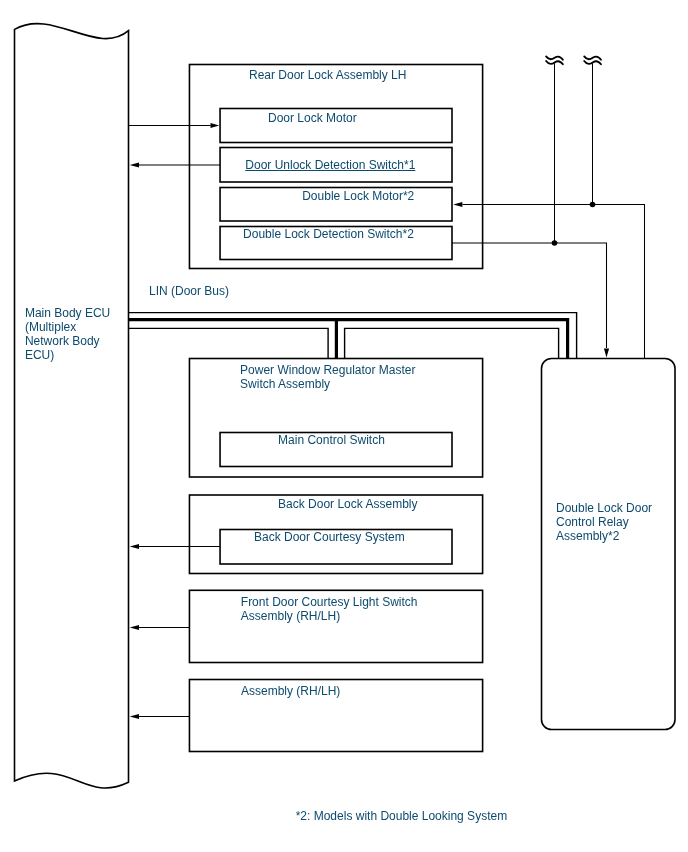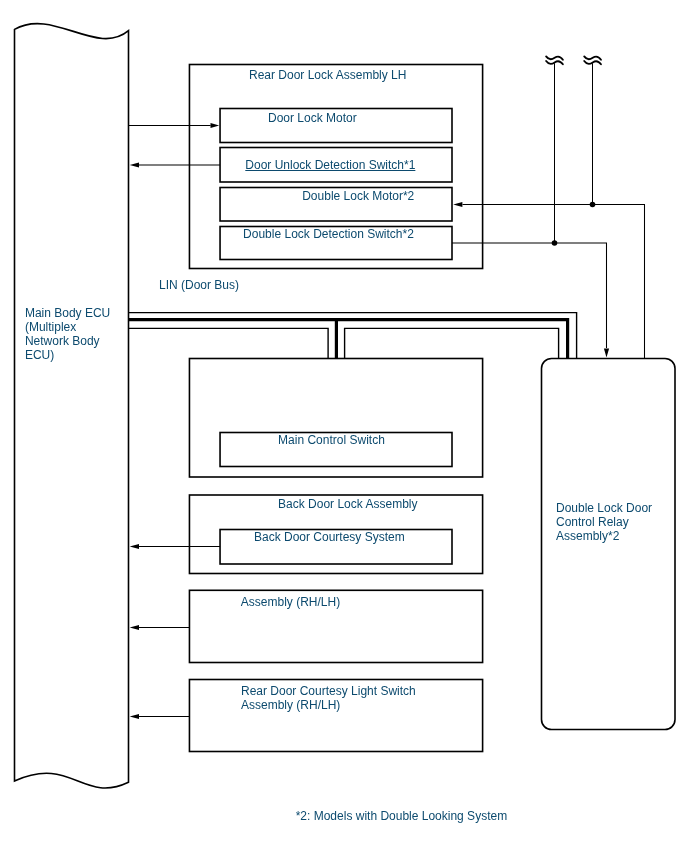--- a/index.html
+++ b/index.html
@@ -78,39 +78,43 @@
   </g>
 </svg>
 
 <div class="lbl" style="left:24.9px;top:305.9px;">
   <div>Main Body ECU</div>
   <div>(Multiplex</div>
   <div>Network Body</div>
   <div>ECU)</div>
 </div>
 
-<div class="lbl" style="left:149px;top:278px;margin-left:10px;">LIN (Door Bus)</div>
+<div class="lbl" style="left:149px;top:284px;">LIN (Door Bus)</div>
 
 <div class="lbl" style="left:249px;top:68.1px;">Rear Door Lock Assembly LH</div>
 <div class="lbl" style="left:268px;top:111.2px;">Door Lock Motor</div>
 <div class="lbl" style="left:245.3px;top:158px;text-decoration:underline;">Door Unlock Detection Switch*1</div>
 <div class="lbl" style="left:277.2px;top:188.8px;margin-left:25px;">Double Lock Motor*2</div>
 <div class="lbl" style="left:243.1px;top:227.2px;">Double Lock Detection Switch*2</div>
 
+<div class="lbl" style="left:240.1px;top:363.1px;">
+  <div>Power Window Regulator Master</div>
+  <div>Switch Assembly</div>
+</div>
 <div class="lbl" style="left:278.1px;top:433px;">Main Control Switch</div>
 
 <div class="lbl" style="left:260.1px;top:496.9px;margin-left:18px;">Back Door Lock Assembly</div>
 <div class="lbl" style="left:254px;top:530.1px;">Back Door Courtesy System</div>
 
 <div class="lbl" style="left:240.8px;top:595.1px;">
+  <div>Front Door Courtesy Light Switch</div>
   <div>Assembly (RH/LH)</div>
 </div>
 
 <div class="lbl" style="left:241px;top:684.1px;">
-  <div>Rear Door Courtesy Light Switch</div>
   <div>Assembly (RH/LH)</div>
 </div>
 
 <div class="lbl" style="left:556px;top:501px;">
   <div>Double Lock Door</div>
   <div>Control Relay</div>
   <div>Assembly*2</div>
 </div>
 
 <div class="lbl" style="left:295.7px;top:809.1px;">*2: Models with Double Looking System</div>

